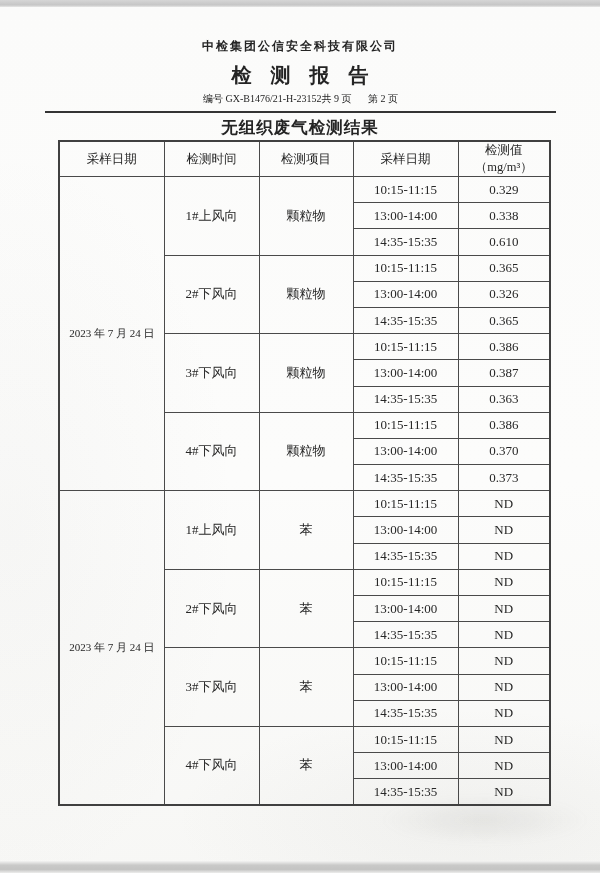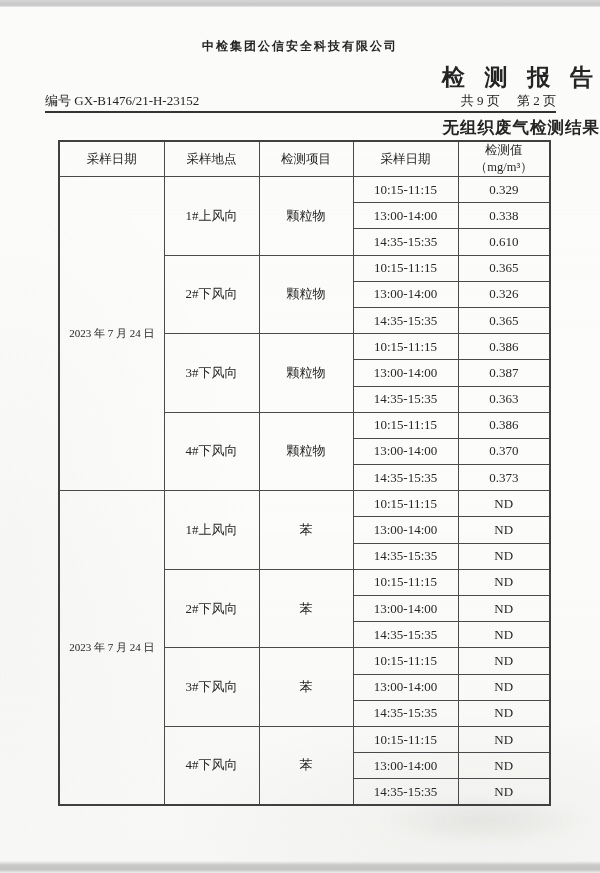--- a/index.html
+++ b/index.html
@@ -26,37 +26,37 @@
     position: absolute; left: 380px; top: 795px; width: 210px; height: 50px;
     background: radial-gradient(ellipse at center, rgba(120,120,115,0.10), transparent 70%);
     filter: blur(3px);
   }
   .company {
     position: absolute; top: 38px; left: 0; width: 100%;
     text-align: center; font-size: 12px; font-weight: 700; letter-spacing: 2px;
   }
   .report-title {
     position: absolute; top: 62px; left: 0; width: 100%;
-    text-align: right; font-size: 23px; font-weight: 700; letter-spacing: 7px;
+    text-align: center; font-size: 20px; font-weight: 700; letter-spacing: 7px;
     text-indent: 7px;
   }
   .meta-row {
     position: absolute; top: 92px; left: 45px; right: 44px;
-    display: flex; justify-content: space-between; align-items: flex-end;
-    font-size: 13px;
+    display: flex; justify-content: center; align-items: flex-end;
+    font-size: 10px;
   }
   .page-count span { margin-left: 14px; }
   .page-count span:first-child { margin-left: 0; }
   .rule {
     position: absolute; top: 111px; left: 45px; right: 44px; height: 2px;
     background: #343434;
   }
   .section-title {
     position: absolute; top: 117px; left: 0; width: 100%;
-    text-align: right; font-size: 16.5px; font-weight: 700; letter-spacing: 1px;
+    text-align: center; font-size: 16.5px; font-weight: 700; letter-spacing: 1px;
   }
   .results-table {
     position: absolute; top: 140px; left: 58px;
     border-collapse: collapse; table-layout: fixed; width: 491px;
     border: 2px solid #404040;
   }
   .results-table th, .results-table td {
     border: 1px solid #4a4a4a;
     text-align: center; vertical-align: middle;
     font-weight: 400; padding: 0 1px;
@@ -95,21 +95,21 @@
   <colgroup>
     <col class="c-date">
       <col class="c-loc">
       <col class="c-item">
       <col class="c-time">
       <col class="c-val">
   </colgroup>
   <thead>
     <tr>
       <th>采样日期</th>
-      <th>采样地点</th>
+      <th>检测时间</th>
       <th>检测项目</th>
       <th>采样日期</th>
       <th>检测值（mg/m³）</th>
     </tr>
   </thead>
   <tbody id="tbody">
       <tr>
         <td class="date-cell" rowspan="12">2023 年 7 月 24 日</td>
         <td class="location-cell" rowspan="3">1#上风向</td>
         <td class="item-cell" rowspan="3">颗粒物</td>

